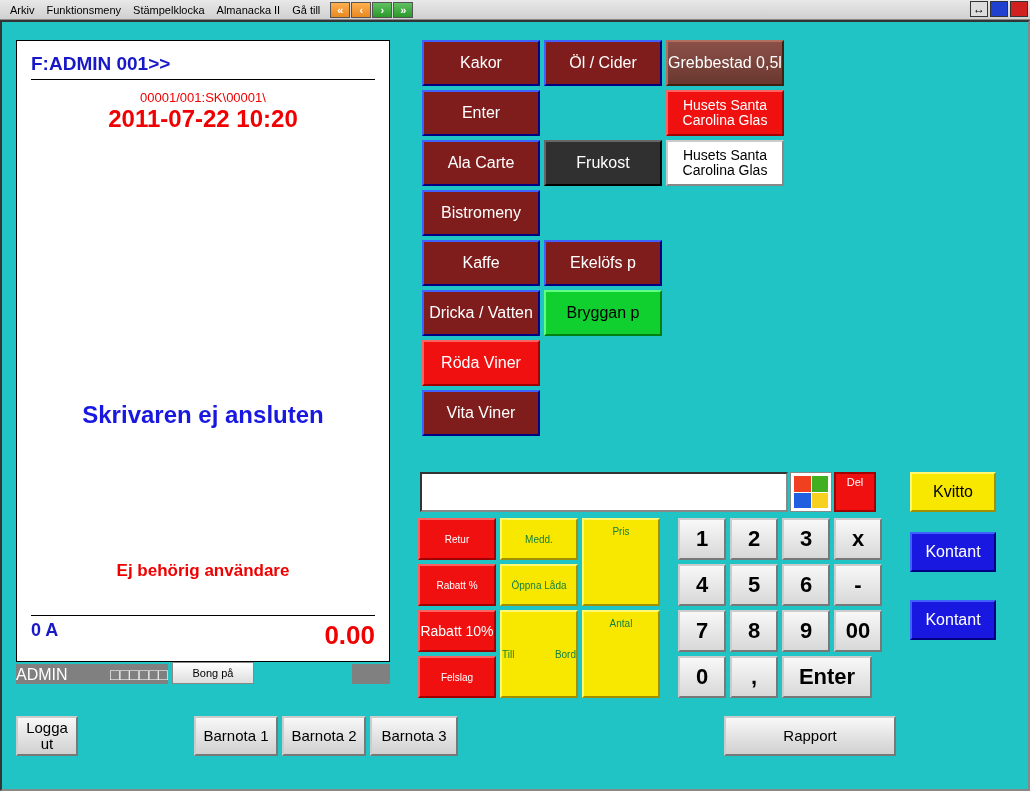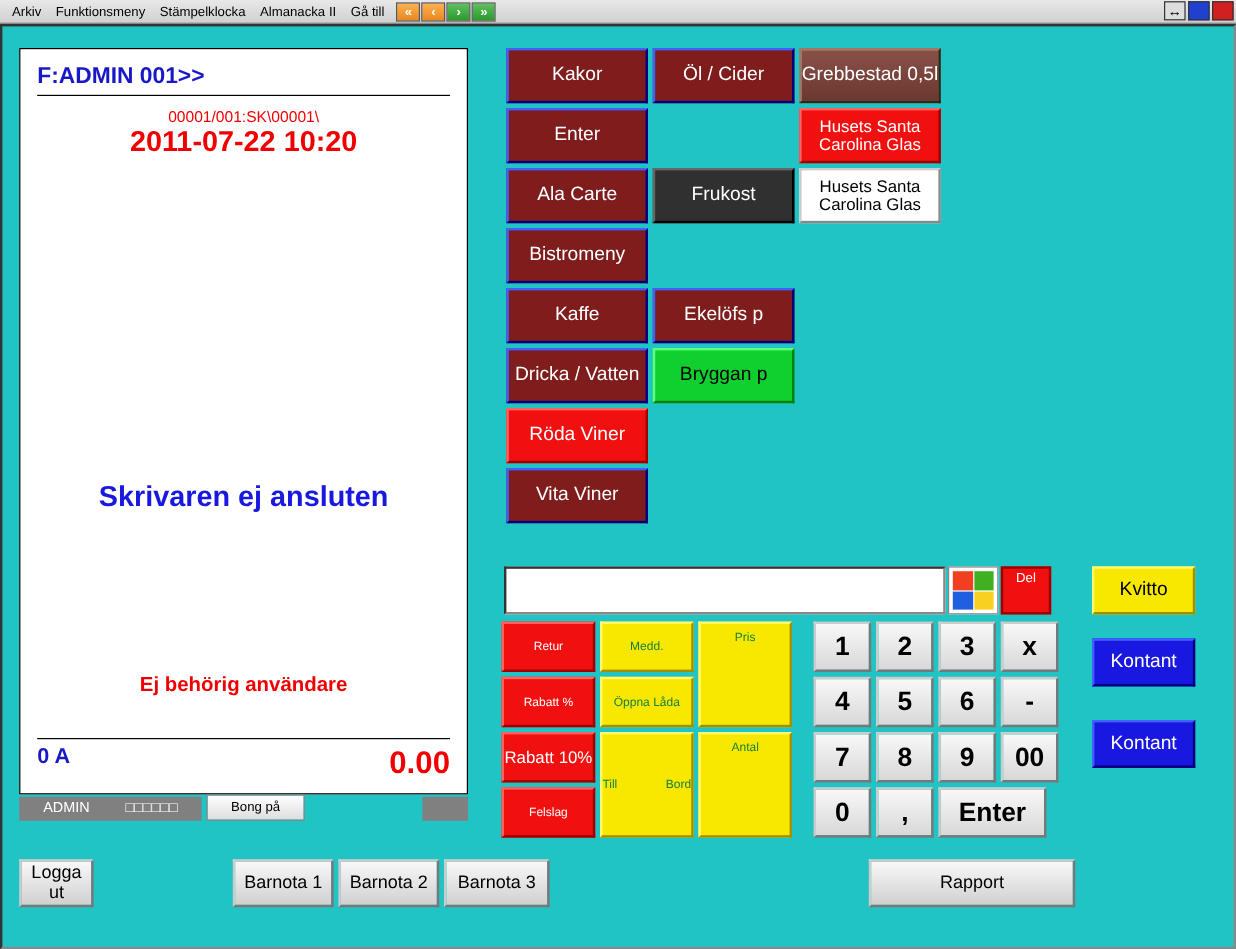--- a/index.html
+++ b/index.html
@@ -67,22 +67,22 @@
     border-top: 1px solid #000;
     display: flex; justify-content: space-between;
     padding-top: 4px;
   }
   .rf-left { color: #1818c8; font-weight: bold; font-size: 18px; }
   .rf-right { color: #f00000; font-weight: bold; font-size: 26px; }
 
   .admin-bar {
     position: absolute; left: 14px; top: 642px;
     width: 152px; height: 20px;
-    background: #808080; color: #fff; font-size: 12px;
-    padding: 2px 20px;
+    background: #808080; color: #fff; font-size: 16px;
+    padding: 2px 0;
     display: flex; justify-content: space-between;
   }
   .bong-btn {
     position: absolute; left: 170px; top: 640px;
     width: 82px; height: 22px;
     background: linear-gradient(#fff,#ddd);
     border: 1px solid #888; font-size: 11px;
     display:flex;align-items:center;justify-content:center;
   }
   .gray-bar {

